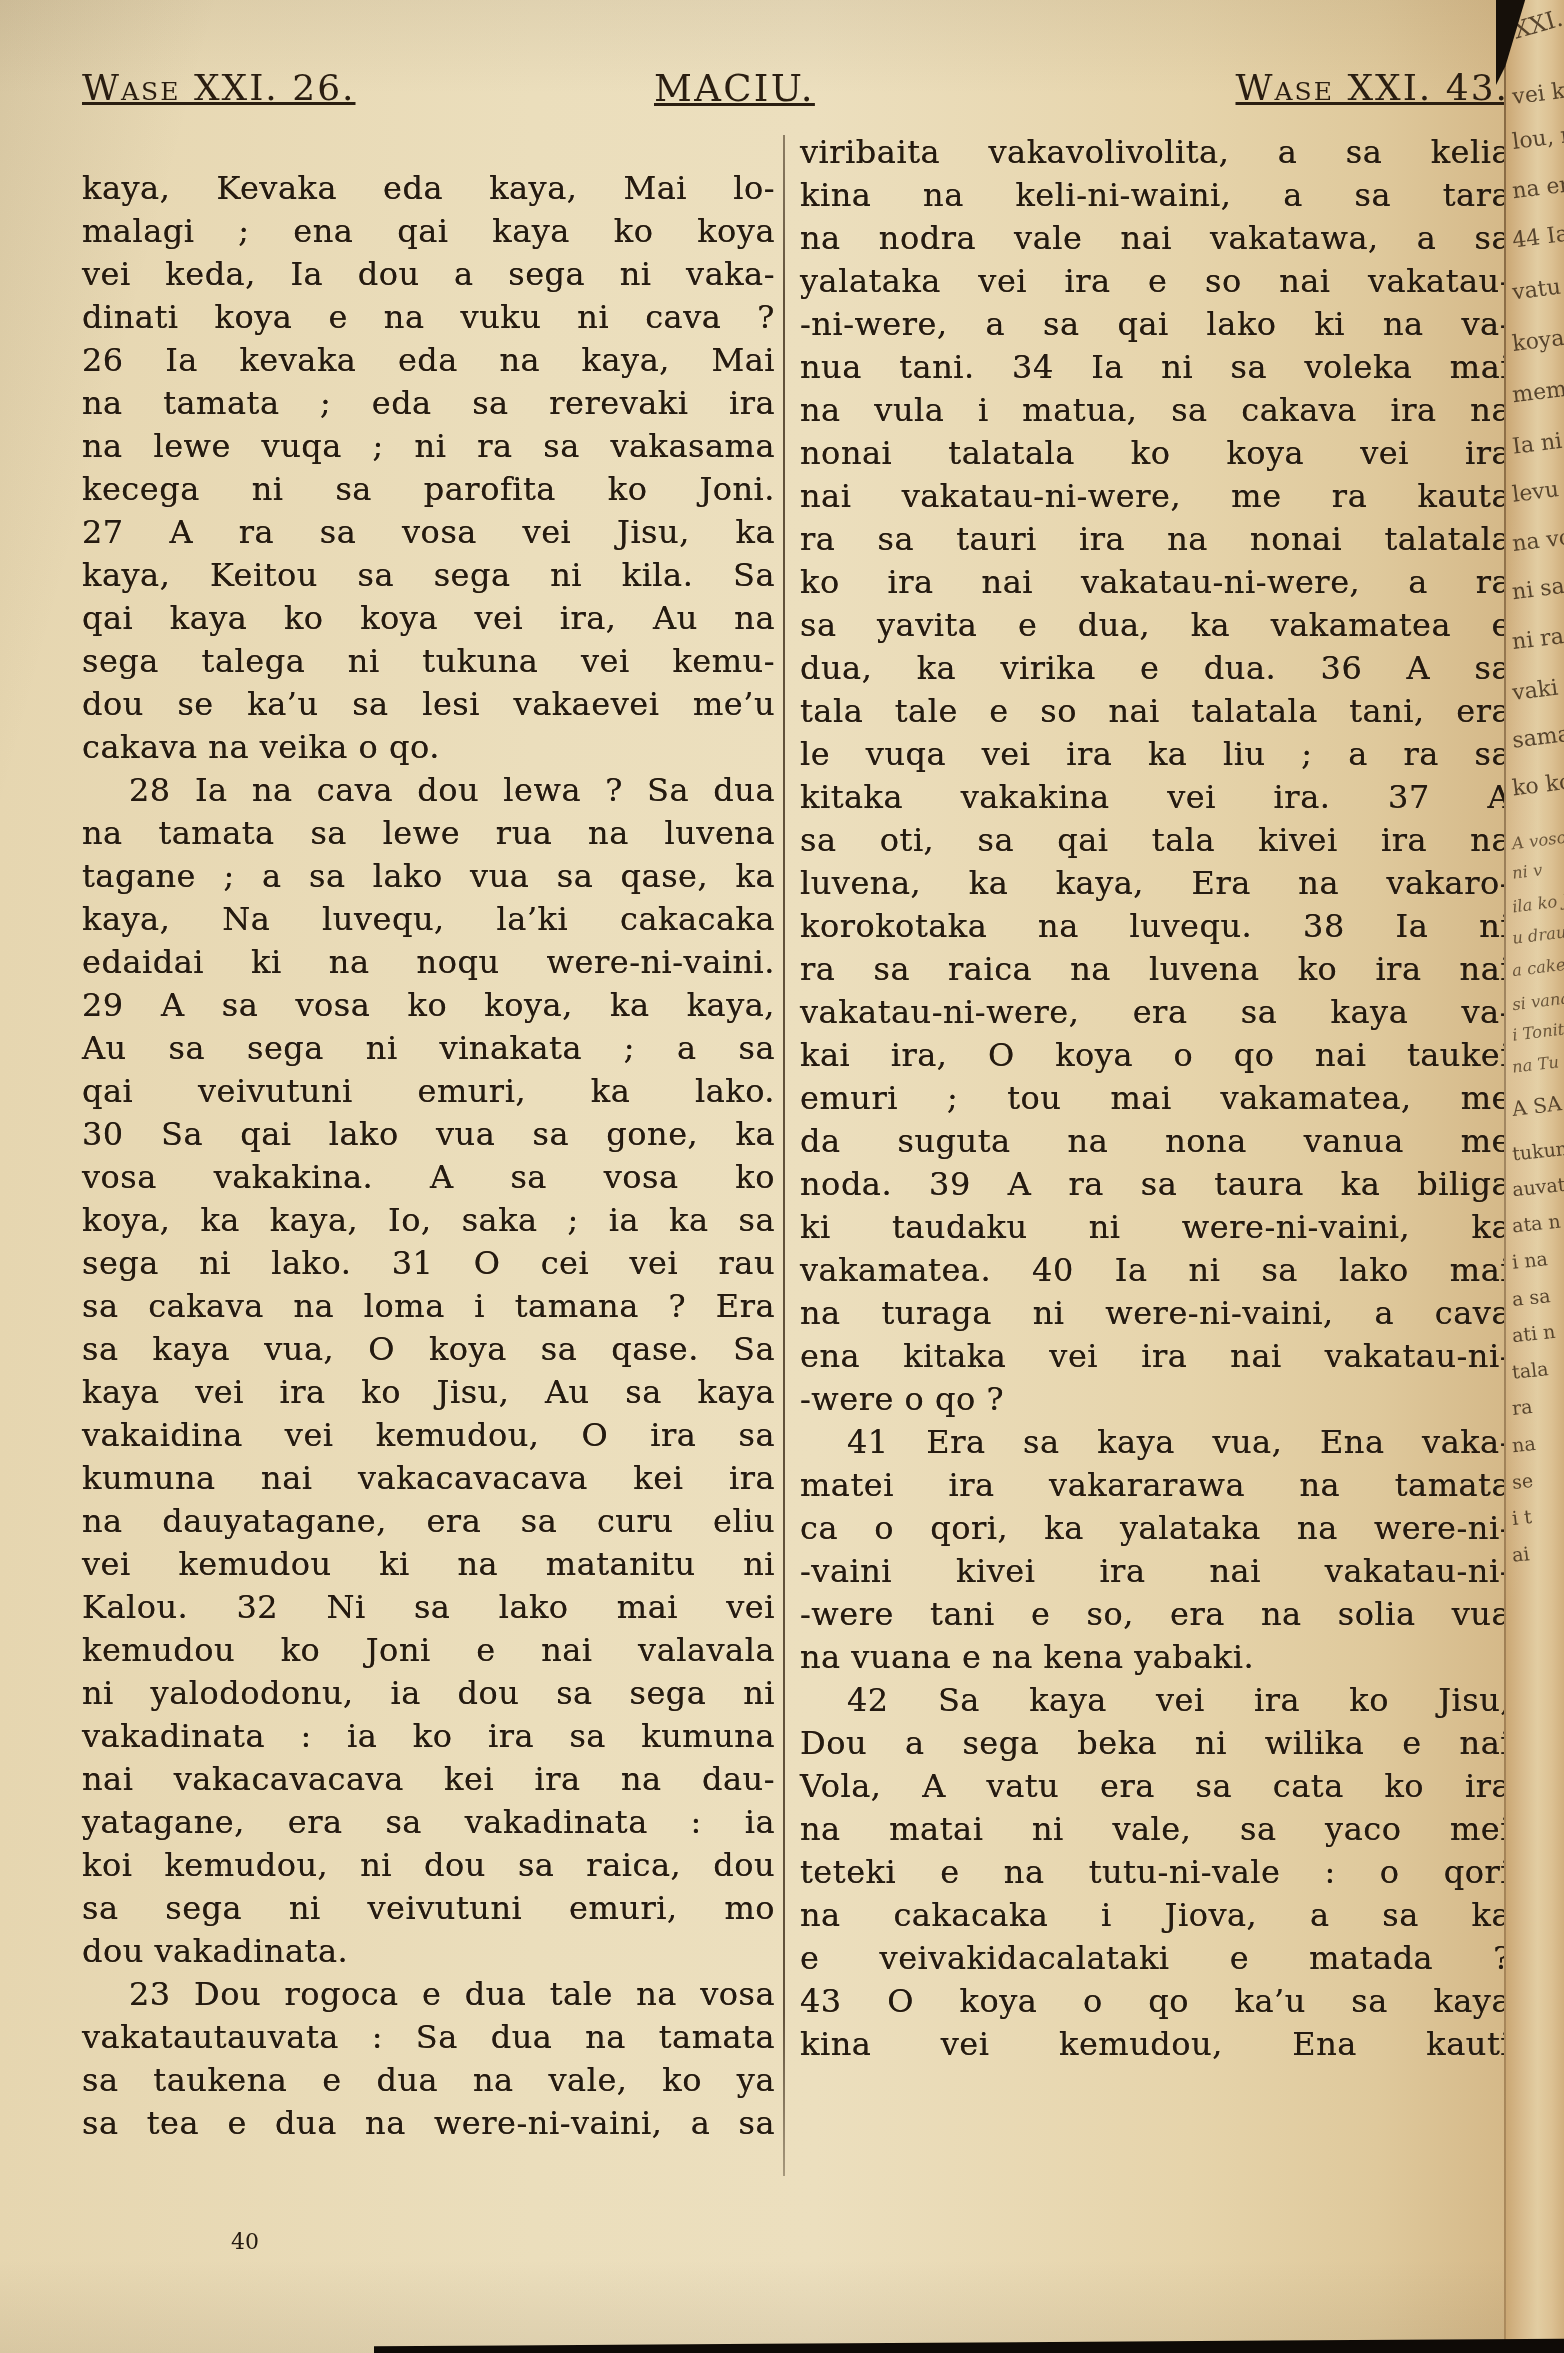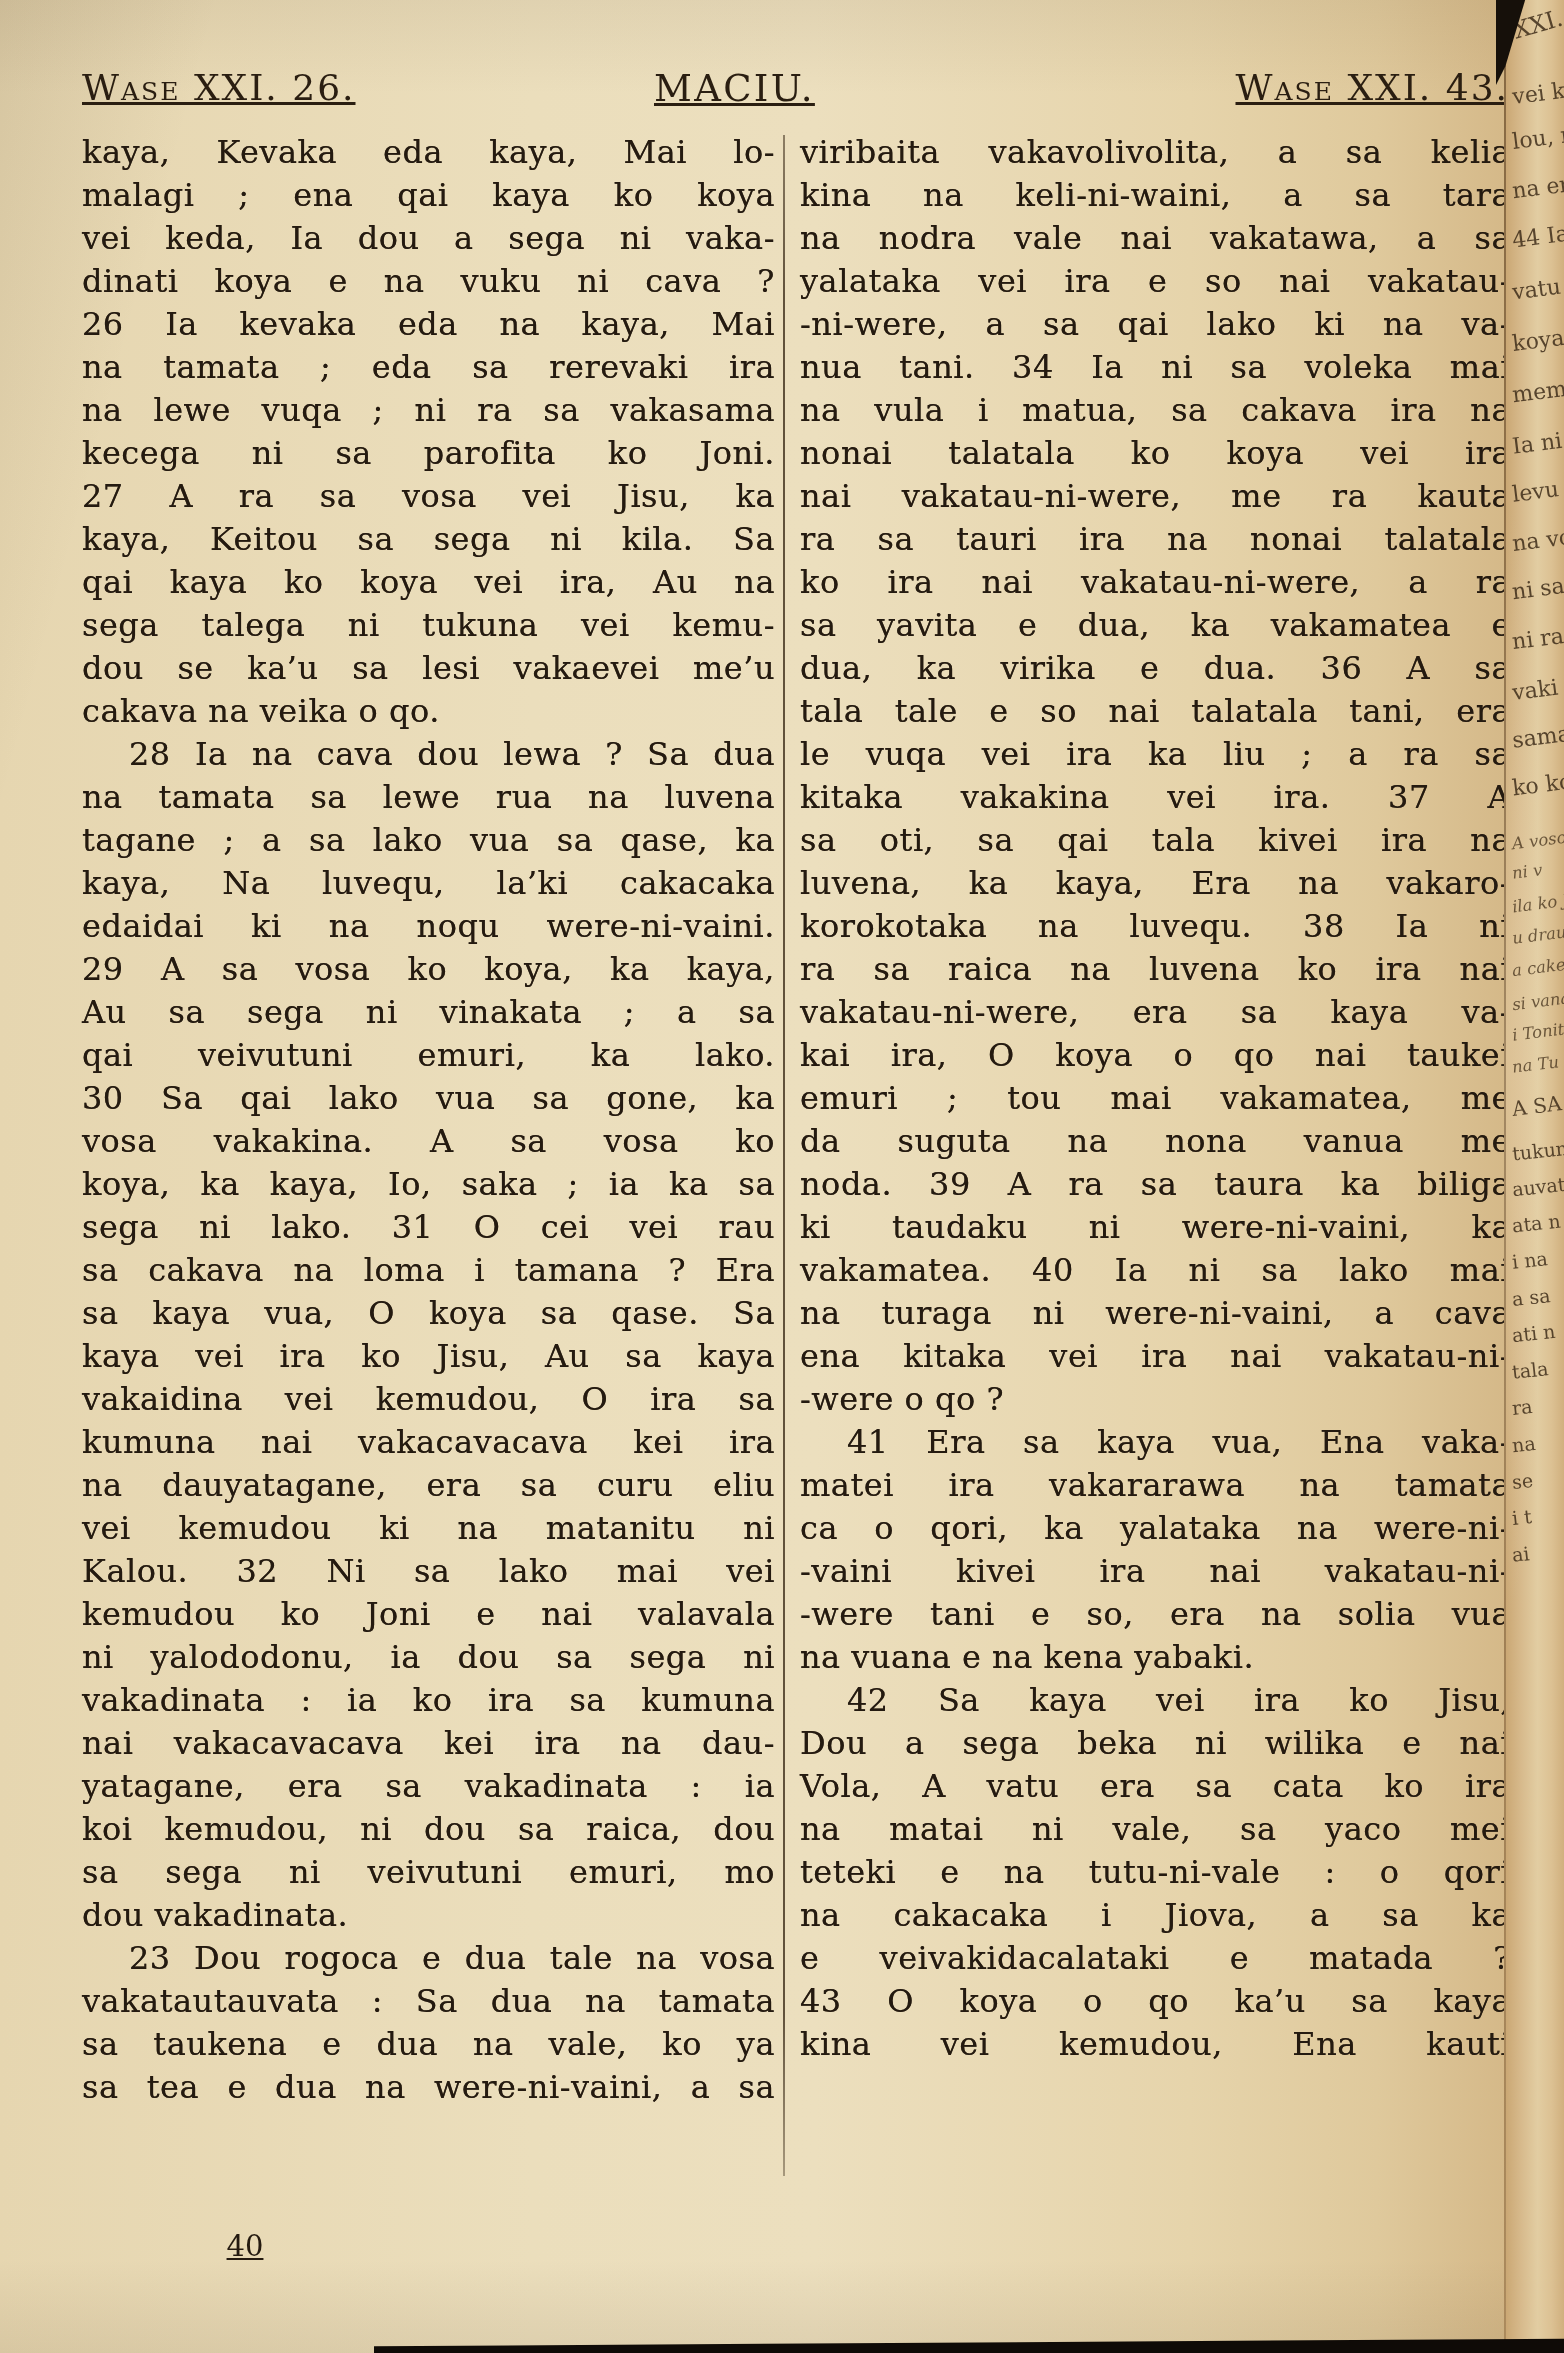--- a/index.html
+++ b/index.html
@@ -8,31 +8,31 @@
       linear-gradient(105deg, rgba(70,50,25,0.10), rgba(0,0,0,0) 10%),
       linear-gradient(to bottom, rgba(90,65,35,0.08), rgba(0,0,0,0) 4%, rgba(0,0,0,0) 96%, rgba(90,65,35,0.10)),
       linear-gradient(to right,#e6d6b0 0%,#ebdebc 34%,#ecdfbe 52%,#e6d4ab 76%,#dfc99c 88%,#d5b989 96%,#cdad79 100%);
     font-family:"DejaVu Serif", serif; color:#241a10;}
   
   .hdr{position:absolute;top:67px;white-space:nowrap;color:#2a1e11;text-decoration:underline;}
   .hdr-side{font-variant:small-caps;font-size:36px;letter-spacing:2px;}
   .hdr-center{font-size:37px;letter-spacing:2.3px;}
   
   .col{position:absolute;top:131px;}
-  #col-left{left:82px;width:693px;}
+  #col-left{left:82px;width:693px;margin-top:36px;}
   #col-right{left:800px;width:711px;}
   .tline{font-size:32px;line-height:43px;height:43px;letter-spacing:0.5px;
     text-align:justify;text-align-last:justify;white-space:nowrap;
     text-shadow:0 0 0.5px rgba(42,30,16,0.75);}
   .tline.endl{text-align-last:left;}
   .tline.ind{text-indent:47px;}
   #divider{position:absolute;left:783px;top:135px;width:2.3px;height:2041px;
     background:linear-gradient(to bottom, rgba(62,46,26,0.55), rgba(62,46,26,0.8) 8%, rgba(62,46,26,0.8) 92%, rgba(62,46,26,0.4));}
   #pageno{position:absolute;left:210px;top:2229px;width:70px;text-align:center;
-    font-size:29px;color:#241a10;text-decoration:underline;}
+    font-size:22px;color:#241a10;}
   
   #fore-edge{position:absolute;right:0;top:0;width:61px;height:2354px;overflow:hidden;
     background:
       radial-gradient(120% 40% at 0% 45%, rgba(255,244,214,0.35), rgba(0,0,0,0) 60%),
       linear-gradient(to right,#c9a571 0%,#d7ba8c 28%,#e2cda2 55%,#dcc193 78%,#cfae7c 100%);}
   #fore-edge .seam{position:absolute;left:0;top:0;width:2.3px;height:100%;
     background:linear-gradient(to bottom, rgba(80,55,28,0.55), rgba(80,55,28,0.25));}
   .frag{position:absolute;left:7.8px;white-space:nowrap;color:rgba(56,39,21,0.82);
     font-family:"DejaVu Serif",serif;}
   .frag.it{font-style:italic;color:rgba(66,47,26,0.75);}

